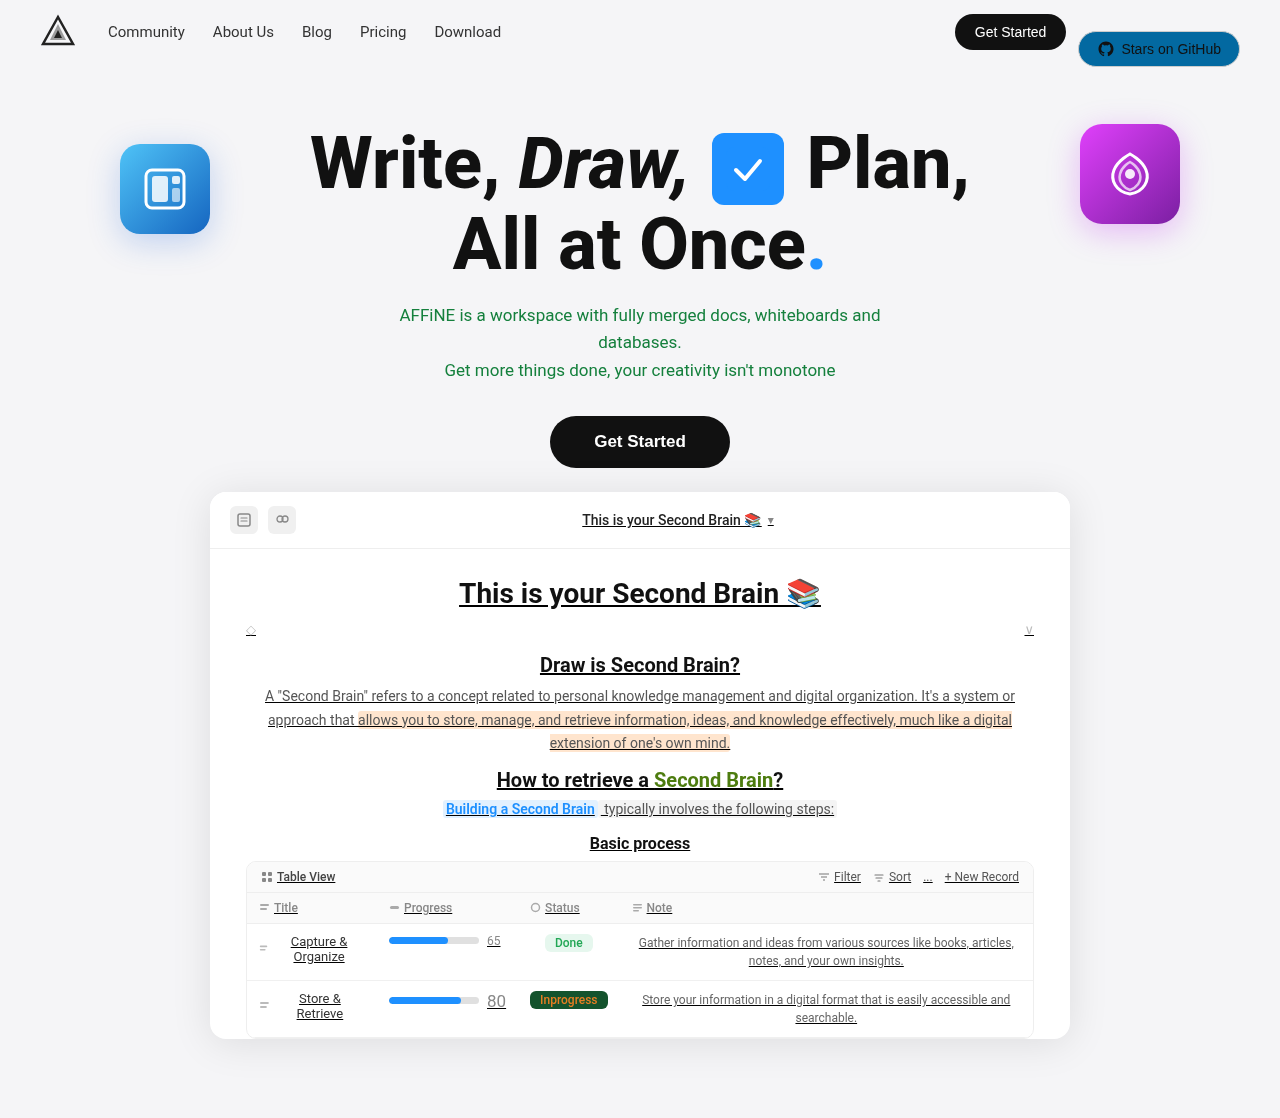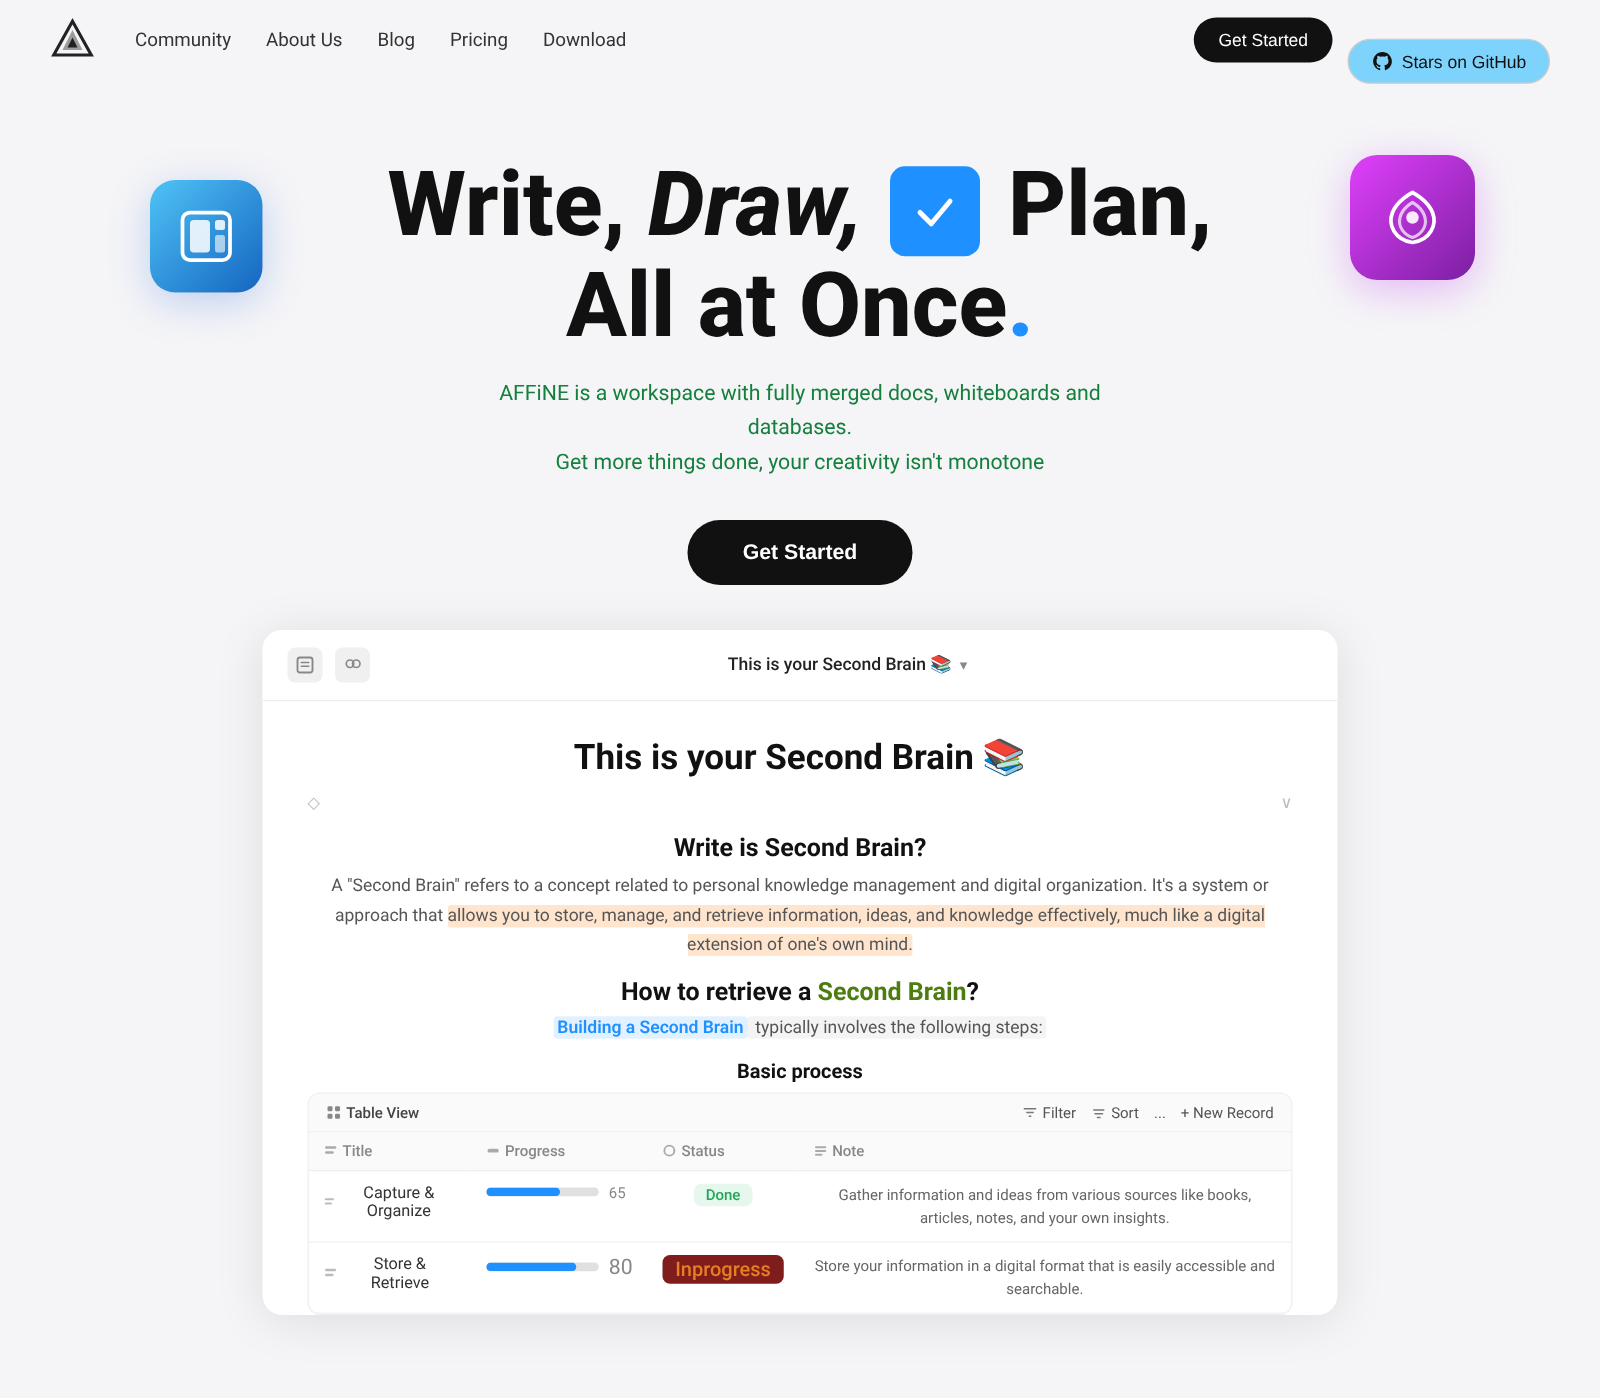--- a/index.html
+++ b/index.html
@@ -51,21 +51,21 @@
       background: #111;
       color: #fff;
       border: none;
       border-radius: 24px;
       padding: 10px 20px;
       font-size: 14px;
       font-weight: 500;
       cursor: pointer;
     }
     .btn-github {
-      background: #7dd3fc;
+      background: #0369a1;
       color: #111;
       border: 1.5px solid #ccc;
       border-radius: 24px;
       padding: 8px 18px;
       font-size: 14px;
       font-weight: 500;
       cursor: pointer;
       display: flex;
       align-items: center;
       gap: 6px;
@@ -165,22 +165,23 @@
       box-shadow: 0 8px 32px rgba(180,0,240,0.25);
     }
 
     
     .demo-card {
       background: #fff;
       border-radius: 16px;
       box-shadow: 0 4px 40px rgba(0,0,0,0.10);
       max-width: 860px;
       width: 95%;
-      margin: 36px auto 0;
+      margin: 24px auto 0;
       overflow: hidden;
+      text-decoration: underline;
     }
     .demo-topbar {
       display: flex;
       align-items: center;
       gap: 10px;
       padding: 14px 20px;
       border-bottom: 1px solid #eee;
       background: #fff;
     }
     .topbar-icon {
@@ -370,25 +371,25 @@
     .badge-done {
       background: #e6f7ee;
       color: #22a755;
       border-radius: 6px;
       padding: 2px 10px;
       font-size: 12px;
       font-weight: 500;
       display: inline-block;
     }
     .badge-inprogress {
-      background: #7f1d1d;
+      background: #14532d;
       color: #e67e22;
       border-radius: 6px;
       padding: 2px 10px;
-      font-size: 16px;
+      font-size: 12px;
       font-weight: 500;
       display: inline-block;
     }
     .note-text {
       font-size: 12px;
       color: #666;
       line-height: 1.5;
     }
     .col-title { width: 130px; }
     .col-progress { width: 130px; }
@@ -494,21 +495,21 @@
     <div class="demo-content">
       <div class="doc-title">This is your Second Brain 📚</div>
 
       <div class="doc-meta">
         <span>◇</span>
         <span style="flex:1"></span>
         <span>∨</span>
       </div>
 
 
-      <div class="section-title">Write is Second Brain?</div>
+      <div class="section-title">Draw is Second Brain?</div>
       <div class="section-body">
         <span>A "Second Brain" refers to a concept related to personal knowledge management and digital organization. It's a system or approach that </span><span class="highlight-orange">allows you to store, manage, and retrieve information, ideas, and knowledge effectively, much like a digital extension of one's own mind.</span>
       </div>
 
       <div class="section-title-2">
         <span>How to retrieve a </span><a href="#">Second Brain</a><span>?</span>
       </div>
       <div class="section-body">
         <span class="highlight-blue">Building a Second Brain</span><span class="highlight-gray"> typically involves the following steps:</span>
       </div>

